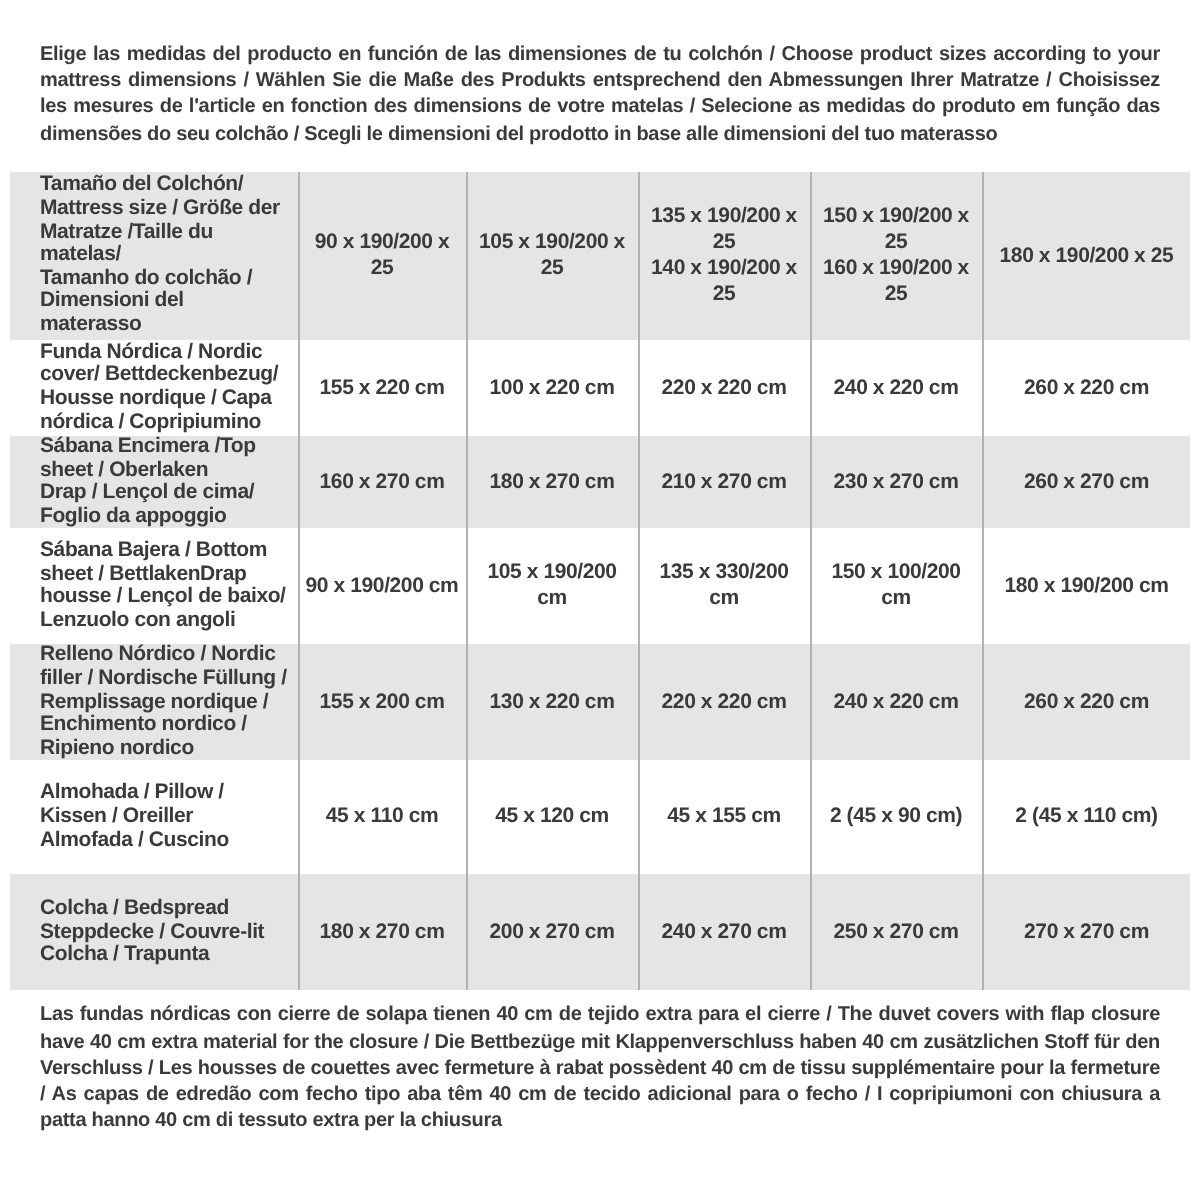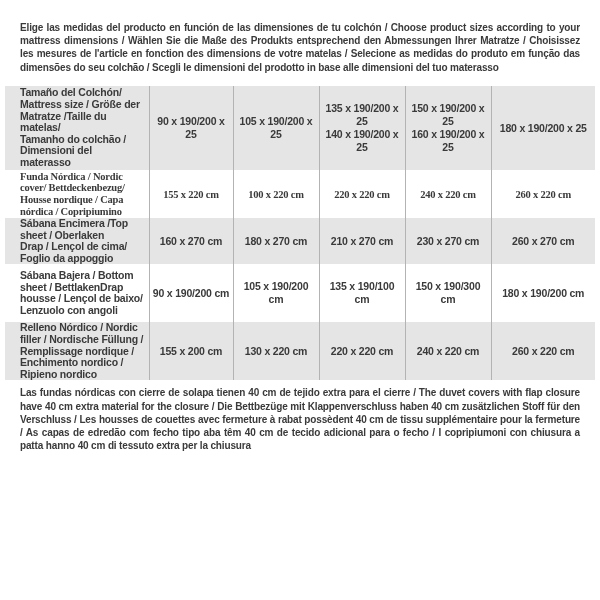--- a/index.html
+++ b/index.html
@@ -48,21 +48,21 @@
     line-height: 11.6px;
     text-align: left;
   }
   table.sizes td.val {
     text-align: center;
     line-height: 13px;
     border-left: 1px solid #b3b3b3;
     padding: 16px 2px;
   }
   tr.r1 { height: 54px; border-radius: 10px; }
-  tr.r2 { height: 48px; font-family: Liberation Serif, serif; }
+  tr.r2 { height: 48px; }
   tr.r3 { height: 40px; }
   tr.r4 { height: 58px; }
   tr.r5 { height: 58px; border-radius: 18px; }
   tr.r6 { height: 57px; }
   tr.r7 { height: 58px; }
   tr.r8 { height: 48px; }
 </style>
 </head>
 <body>
 
@@ -116,34 +116,54 @@
         <td class="val">230 x 270 cm</td>
         <td class="val">260 x 270 cm</td>
       </tr>
       <tr class="r4">
         <td class="lbl">Sábana Bajera / Bottom
 sheet / BettlakenDrap
 housse / Lençol de baixo/
 Lenzuolo con angoli</td>
         <td class="val">90 x 190/200 cm</td>
         <td class="val">105 x 190/200 cm</td>
-        <td class="val">135 x 190/100 cm</td>
-        <td class="val">150 x 190/300 cm</td>
+        <td class="val">135 x 330/200 cm</td>
+        <td class="val">150 x 100/200 cm</td>
         <td class="val">180 x 190/200 cm</td>
       </tr>
       <tr class="shade r5">
         <td class="lbl">Relleno Nórdico / Nordic
 filler / Nordische Füllung /
 Remplissage nordique /
 Enchimento nordico /
 Ripieno nordico</td>
         <td class="val">155 x 200 cm</td>
         <td class="val">130 x 220 cm</td>
         <td class="val">220 x 220 cm</td>
         <td class="val">240 x 220 cm</td>
         <td class="val">260 x 220 cm</td>
       </tr>
+      <tr class="r6">
+        <td class="lbl">Almohada  / Pillow /
+Kissen / Oreiller
+Almofada / Cuscino</td>
+        <td class="val">45 x 110 cm</td>
+        <td class="val">45 x 120 cm</td>
+        <td class="val">45 x 155 cm</td>
+        <td class="val">2 (45 x 90 cm)</td>
+        <td class="val">2 (45 x 110 cm)</td>
+      </tr>
+      <tr class="shade r7">
+        <td class="lbl">Colcha / Bedspread
+Steppdecke / Couvre-lit
+Colcha / Trapunta</td>
+        <td class="val">180 x 270 cm</td>
+        <td class="val">200 x 270 cm</td>
+        <td class="val">240 x 270 cm</td>
+        <td class="val">250 x 270 cm</td>
+        <td class="val">270 x 270 cm</td>
+      </tr>
     </tbody>
   </table>
 
   <p class="footnote">Las fundas nórdicas con cierre de solapa tienen 40 cm de tejido extra para el cierre  /  The duvet covers with flap closure have 40 cm extra material for the closure / Die Bettbezüge mit Klappenverschluss haben 40 cm zusätzlichen Stoff für den Verschluss / Les housses de couettes avec fermeture à rabat possèdent 40 cm de tissu supplémentaire pour la fermeture / As capas de edredão com fecho tipo aba têm 40 cm de tecido adicional para o fecho / I copripiumoni con chiusura a patta hanno 40 cm di tessuto extra per la chiusura</p>
 
 </div>
 
 </body></html>

